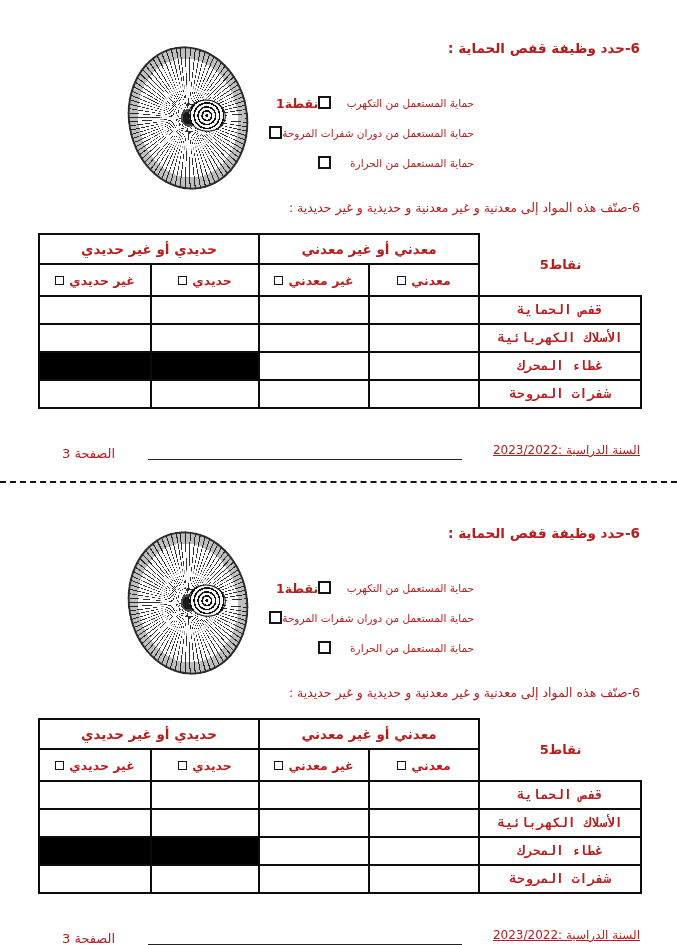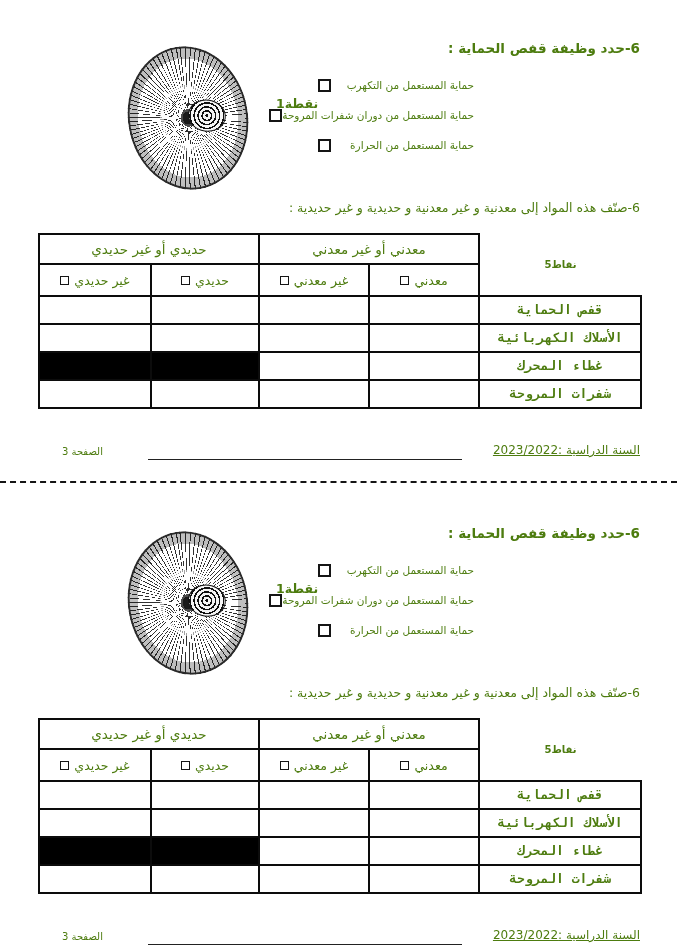--- a/index.html
+++ b/index.html
@@ -1,19 +1,19 @@
 <!DOCTYPE html>
 <html lang="ar"><head>
 <meta charset="utf-8">
 <style>
   * { margin:0; padding:0; box-sizing:border-box; }
   body { background:#d8d8d8; font-family:"DejaVu Sans", sans-serif; }
   .page {
     position:relative; width:677px; height:945px; margin:0 auto;
-    background:#ffffff; color:#4d7c0f; overflow:hidden; direction:rtl;
+    background:#ffffff; color:#b91c1c; overflow:hidden; direction:rtl;
   }
   .section { position:absolute; left:0; width:677px; height:460px; }
   #sec1 { top:30px; }
   #sec2 { top:515px; }
 
   .q1 { position:absolute; top:10px; right:37px; font-weight:bold; font-size:13.5px; white-space:nowrap; }
   .q2 { position:absolute; top:170px; right:37px; font-weight:normal; font-size:12.5px; white-space:nowrap; }
 
   
   .fan {
@@ -27,49 +27,49 @@
     box-shadow: inset 0 0 0 2px #2a2a2a;
   }
   .fan::after {
     content:""; position:absolute; left:50%; top:50%; width:36px; height:30px;
     margin:-15px -18px 0 0; border-radius:50%;
     background: repeating-radial-gradient(circle, #111 0 1.5px, #f5f5f5 1.5px 4px);
     border:1.5px solid #111; transform:rotate(18deg);
   }
 
   .options { position:absolute; top:49px; left:318px; width:156px; }
-  .option-row { display:flex; direction:rtl; justify-content:space-between; align-items:flex-start; height:30px; }
+  .option-row { display:flex; direction:rtl; justify-content:space-between; align-items:flex-end; height:30px; }
   .option-label { font-size:10.5px; white-space:nowrap; }
   .cb {
     width:13px; height:13px; border:2px solid #151515; background:#fff; flex:0 0 13px;
   }
   .points1 { position:absolute; top:66px; left:276px; font-weight:bold; font-size:12.5px; }
 
   .mat-table {
     position:absolute; top:203px; left:38px; width:602px;
     border-collapse:collapse; direction:rtl; table-layout:fixed;
   }
   .mat-table td { border:2px solid #0c0c0c; text-align:center; vertical-align:middle; }
   .c-label { width:162px; } .c-m { width:110px; } .c-gm { width:110px; }
   .c-h { width:108px; } .c-gh { width:112px; }
   .points-cell {
     border:none !important; background:transparent;
-    font-weight:bold; font-size:10px; text-align:center; vertical-align:middle;
-  }
-  .th-group { height:30px; font-weight:normal; font-size:13.5px; }
+    font-weight:bold; font-size:13px; text-align:center; vertical-align:middle;
+  }
+  .th-group { height:30px; font-weight:bold; font-size:13.5px; }
   .r-sub td { height:32px; }
-  .sub-wrap { display:flex; direction:rtl; justify-content:center; align-items:center; gap:5px; font-weight:normal; font-size:12.5px; }
+  .sub-wrap { display:flex; direction:rtl; justify-content:center; align-items:center; gap:5px; font-weight:bold; font-size:12.5px; }
   .cb-s { width:9px; height:9px; border:1.5px solid #151515; background:#fff; display:inline-block; }
   .r-data td { height:28px; }
   .row-label { font-weight:bold; font-size:13px;font-family:Liberation Mono, monospace; }
   .blackout { background:#000; }
 
   .footer-year { position:absolute; top:413px; right:37px; font-size:12px; text-decoration:underline; white-space:nowrap;text-align:right; }
   .footer-line { position:absolute; top:429px; left:148px; width:314px; border-bottom:1.5px solid #222; }
-  .footer-page { position:absolute; top:416px; left:62px; font-size:10px; }
+  .footer-page { position:absolute; top:416px; left:62px; font-size:13px; }
 
   .separator { position:absolute; top:481px; left:0; width:677px; border-top:2.5px dashed #141414; }
 </style>
 </head>
 <body>
 
 <div class="page">
 
   <div class="section" id="sec1">
     <div class="q1">6-حدد وظيفة قفص الحماية :</div>

